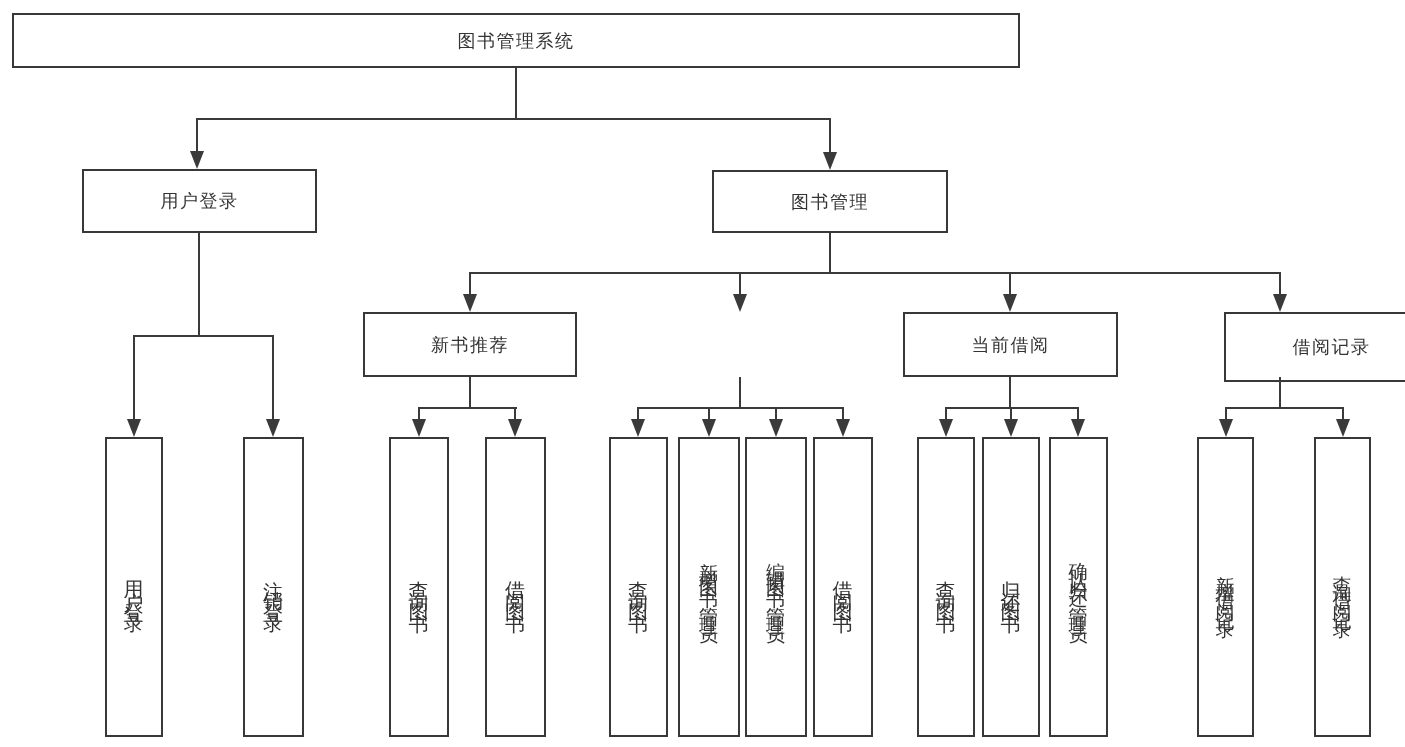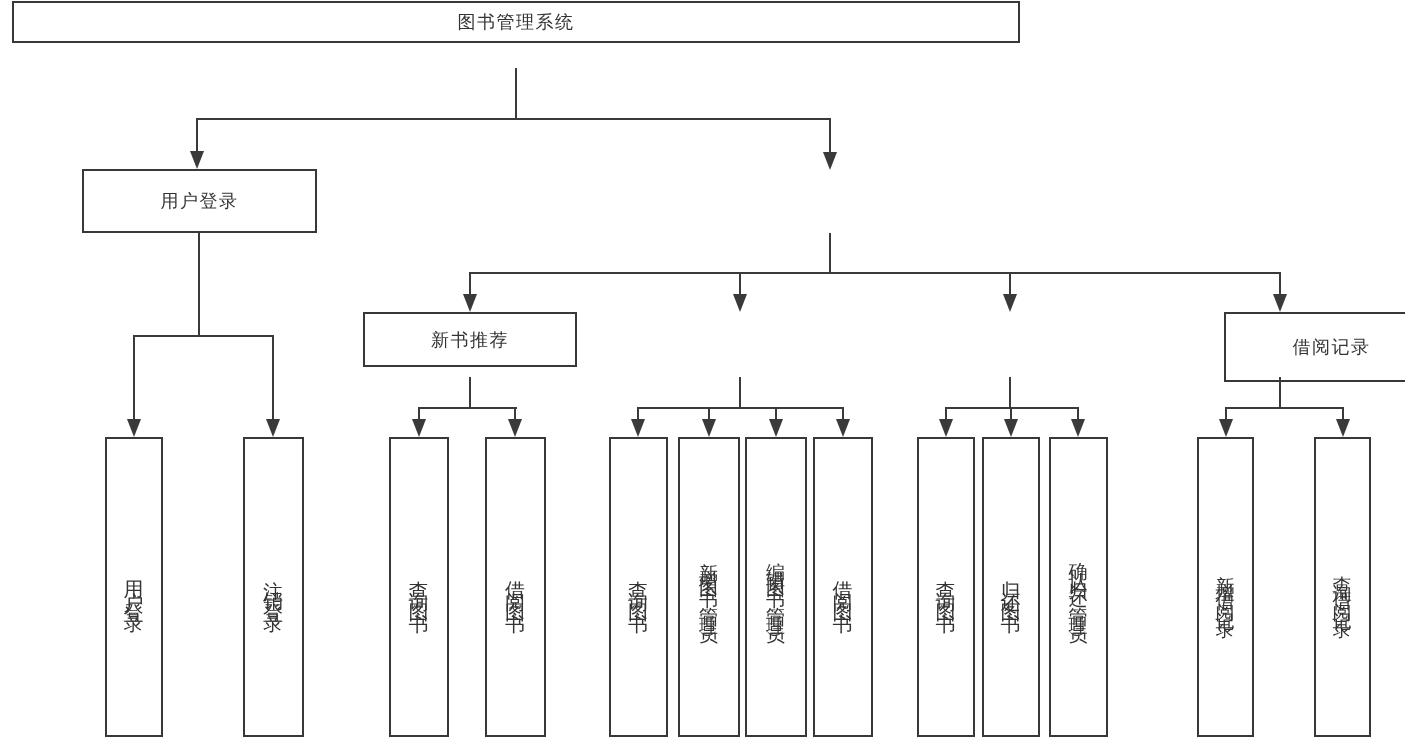--- a/index.html
+++ b/index.html
@@ -35,30 +35,36 @@
   .watermark{
     position:absolute;left:1185px;top:716px;z-index:5;
     font-size:17px;letter-spacing:0.5px;color:var(--wm);opacity:0.9;white-space:nowrap;
   }
 </style>
 </head>
 <body>
 
 <div class="canvas">
 
-  <div class="node hnode" style="left:12px;top:1px;width:1008px;height:42px">
+  <div class="node hnode" style="left:12px;top:13px;width:1008px;height:55px">
     <span>图书管理系统</span>
   </div>
 
   <div class="node hnode" style="left:82px;top:169px;width:235px;height:64px">
     <span>用户登录</span>
   </div>
+  <div class="node hnode" style="left:712px;top:170px;width:236px;height:63px">
+    <span>图书管理</span>
+  </div>
 
-  <div class="node hnode" style="left:363px;top:312px;width:214px;height:55px">
+  <div class="node hnode" style="left:363px;top:312px;width:214px;height:65px">
     <span>新书推荐</span>
+  </div>
+  <div class="node hnode" style="left:903px;top:312px;width:215px;height:65px">
+    <span>当前借阅</span>
   </div>
   <div class="node hnode" style="left:1224px;top:312px;width:215px;height:70px">
     <span>借阅记录</span>
   </div>
 
   <div class="node vnode" style="left:105px;top:437px;width:58px;height:300px">
     <span>用户登录</span>
   </div>
   <div class="node vnode" style="left:243px;top:437px;width:61px;height:300px">
     <span>注销登录</span>

